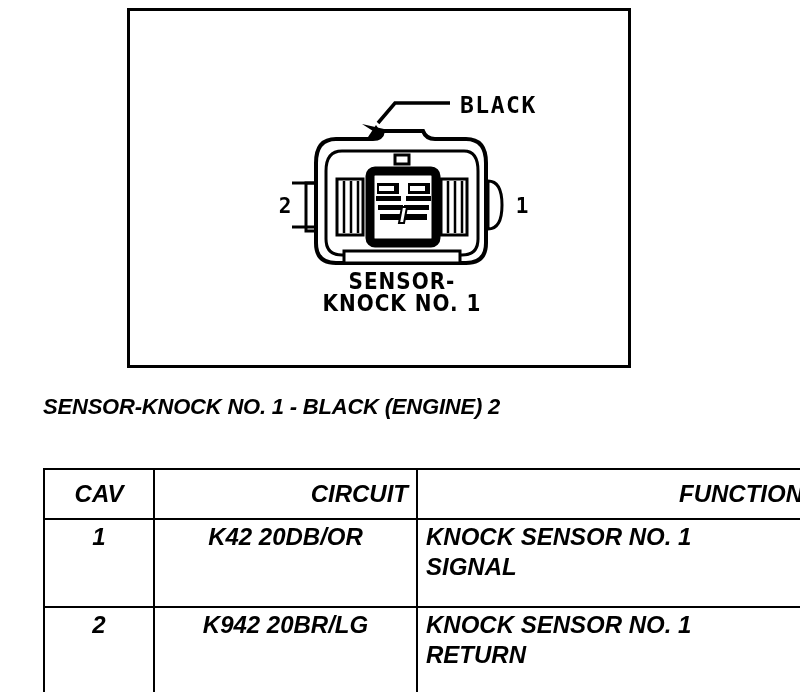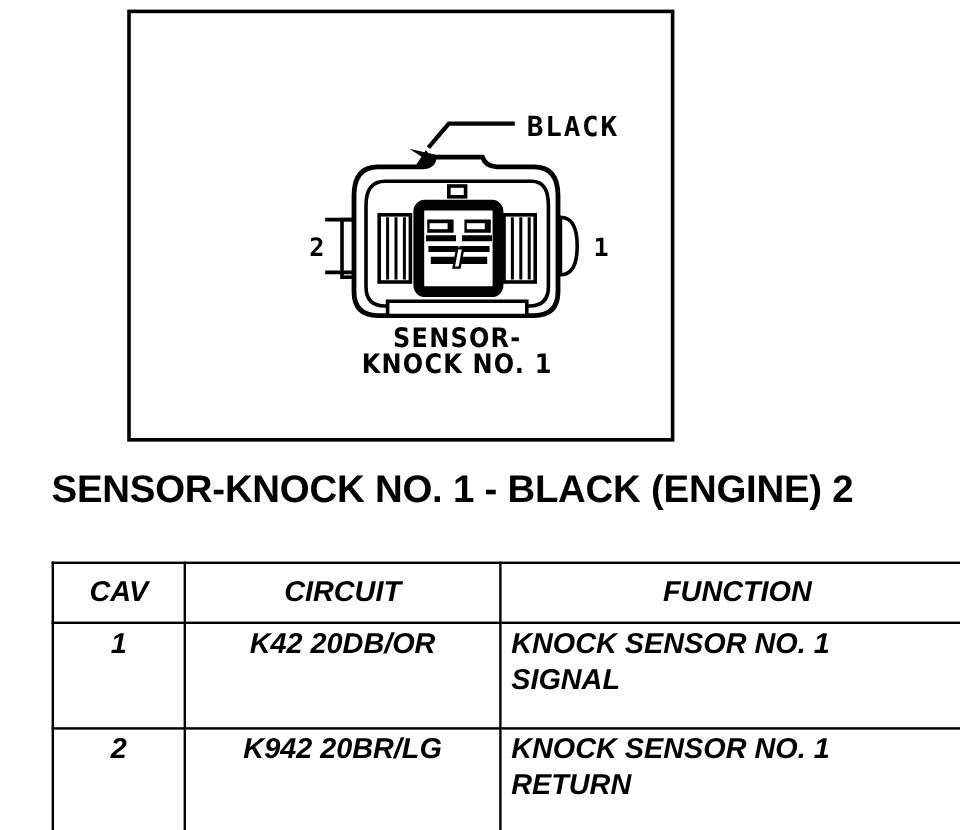--- a/index.html
+++ b/index.html
@@ -12,44 +12,45 @@
     height: 692px;
     position: relative;
     font-family: "Liberation Sans", sans-serif;
     color: #000000;
     overflow: hidden;
   }
 
   
   #figure-panel {
     position: absolute;
-    left: 106px;
+    left: 127px;
     top: 8px;
-    width: 456px;
+    width: 504px;
     height: 360px;
     border: 3px solid #000;
     box-sizing: border-box;
     background: #fff;
   }
   #connector-svg {
     position: absolute;
     left: 0;
     top: 0;
     width: 550px;
     height: 360px;
   }
 
   
   #diagram-title {
     position: absolute;
     left: 43px;
     top: 392px;
     width: 715px;
-    font-size: 32px;
+    font-size: 22px;
     font-weight: bold;
+    font-style: italic;
     line-height: 30px;
     letter-spacing: -0.2px;
     font-family: "Liberation Sans", sans-serif;
   }
 
   
   #pinout-table {
     position: absolute;
     left: 43px;
     top: 468px;
@@ -64,21 +65,21 @@
     border: 2px solid #000;
     padding: 2px 8px;
     vertical-align: top;
     font-weight: bold;
     font-style: italic;
   }
   .col-cav   { width: 92px;  text-align: center; }
   .col-circ  { width: 245px; text-align: center; }
   .col-func  { width: 377px; text-align: left; }
   thead td { text-align: center; height: 44px; line-height: 44px; padding-top:0; padding-bottom:0;}
-  thead td.col-circ, thead td.col-func { text-align: center; }
+  thead td.col-circ, thead td.col-func { text-align: right; }
   tbody td { height: 82px; line-height: 30px; padding-top: 4px; }
   tbody td.col-cav { text-align: center; }
   .cell-line { display: block; white-space: nowrap; }
 </style>
 </head>
 <body>
 
 <div id="figure-panel">
 
   <svg id="connector-svg" viewBox="0 0 550 360">

